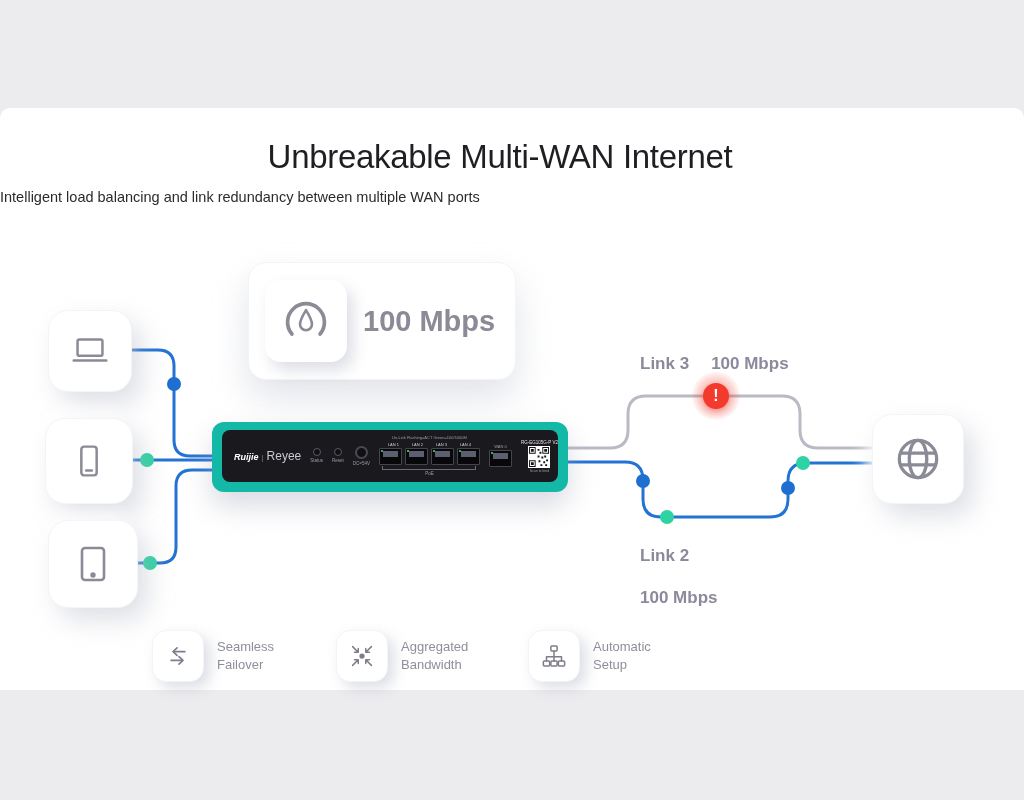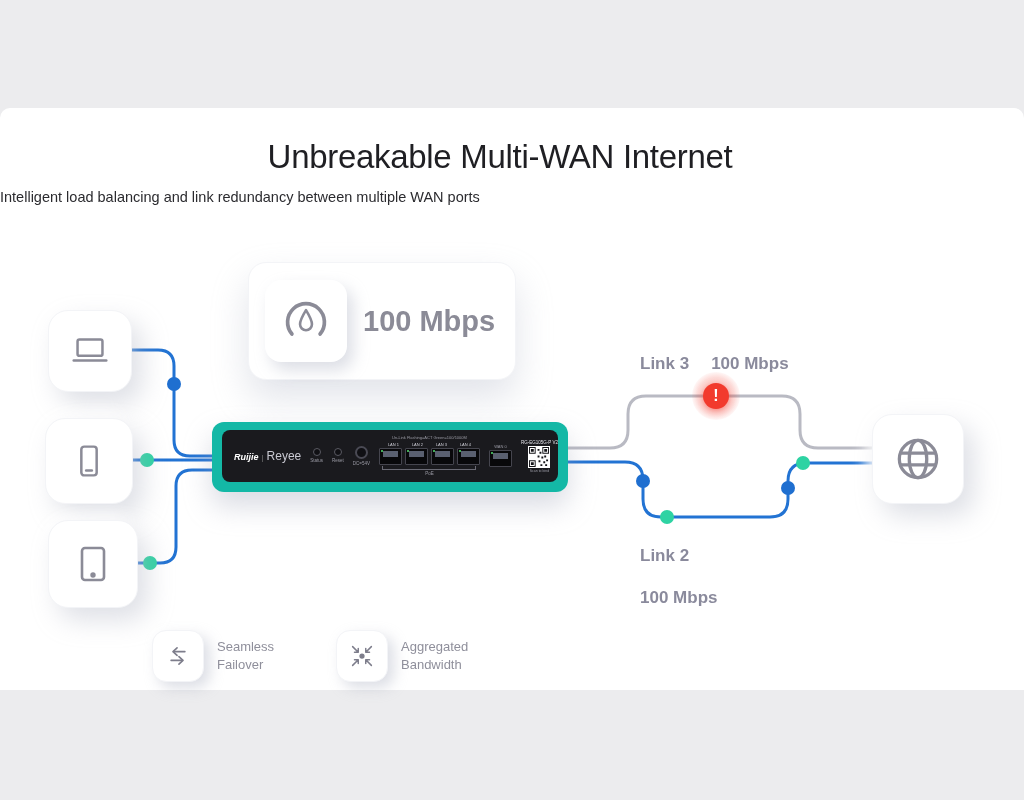--- a/index.html
+++ b/index.html
@@ -266,15 +266,30 @@
         <path d="M13 31 H31"></path>
           <path d="M25.5 25 L32 31 L25.5 37"></path>
       </svg>
     </div>
     <div class="feature-label">
       <span>Seamless</span>
       <span>Failover</span>
     </div>
   </div>
 
+  <div class="feature f3">
+    <div class="feature-icon">
+      <svg width="30" height="30" viewBox="0 0 48 48" class="gray-icon" style="stroke:#7d7d8b;stroke-width:2.4;">
+        <rect x="19" y="8" width="10" height="8" rx="1.5"></rect>
+        <rect x="7" y="32" width="10" height="8" rx="1.5"></rect>
+        <rect x="19" y="32" width="10" height="8" rx="1.5"></rect>
+        <rect x="31" y="32" width="10" height="8" rx="1.5"></rect>
+        <path d="M24 16 V25 M12 32 V25 H36 V32 M24 25 V32"></path>
+      </svg>
+    </div>
+    <div class="feature-label">
+      <span>Automatic</span>
+      <span>Setup</span>
+    </div>
+  </div>
 
 
 </div>
 
 </body></html>

